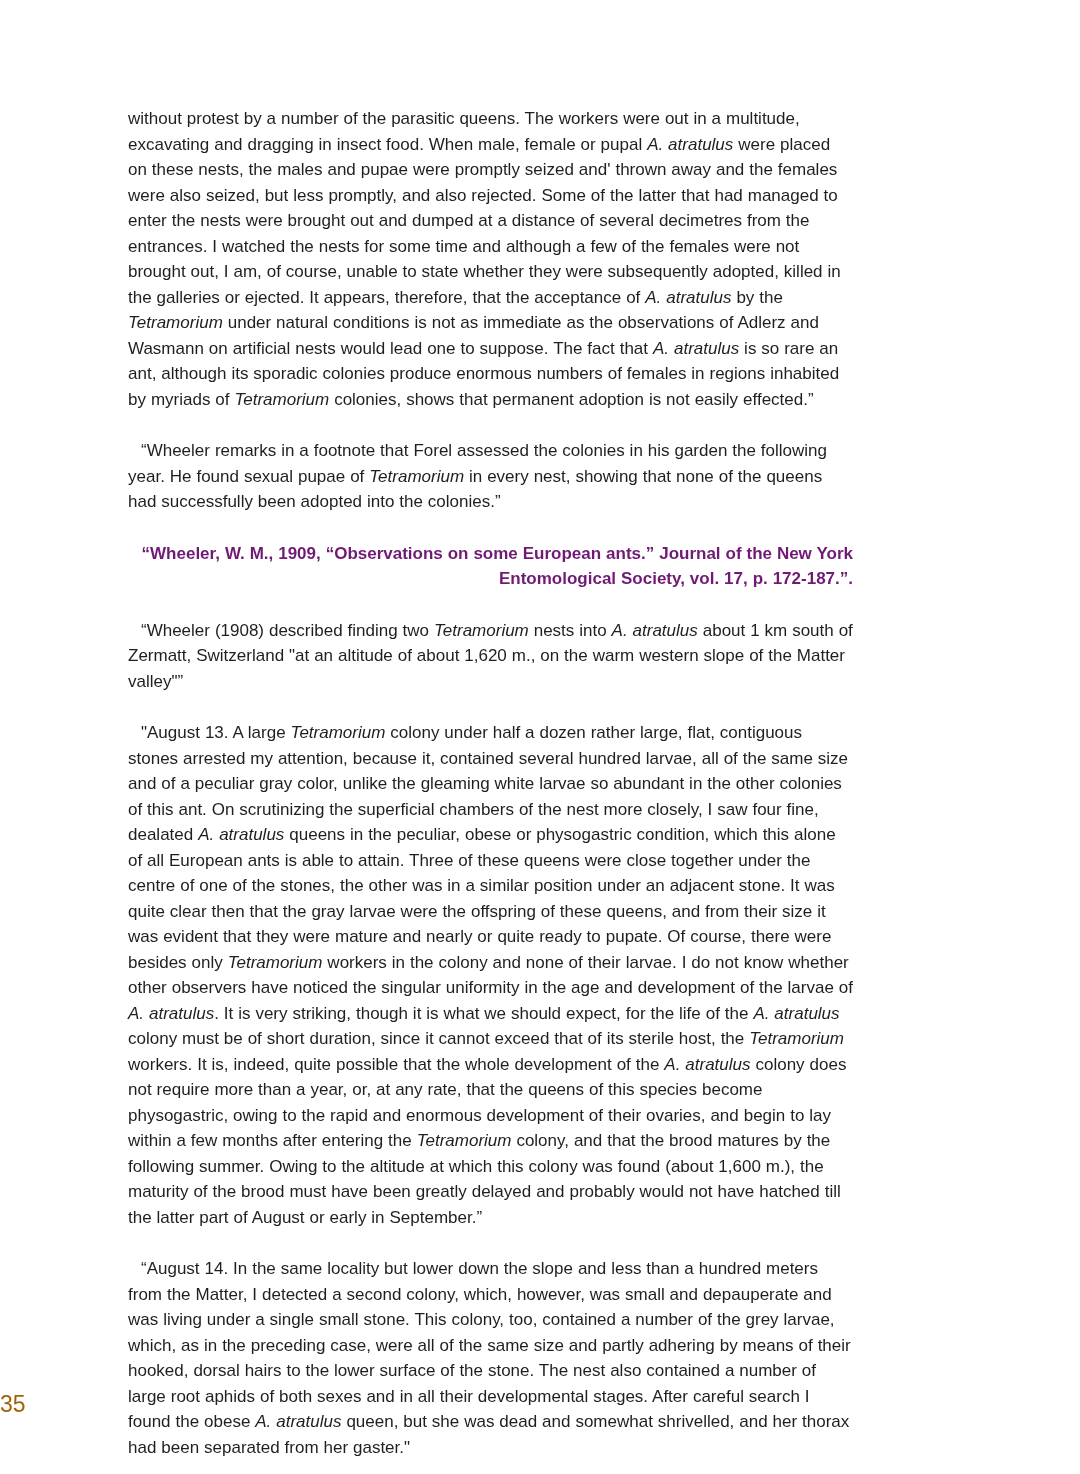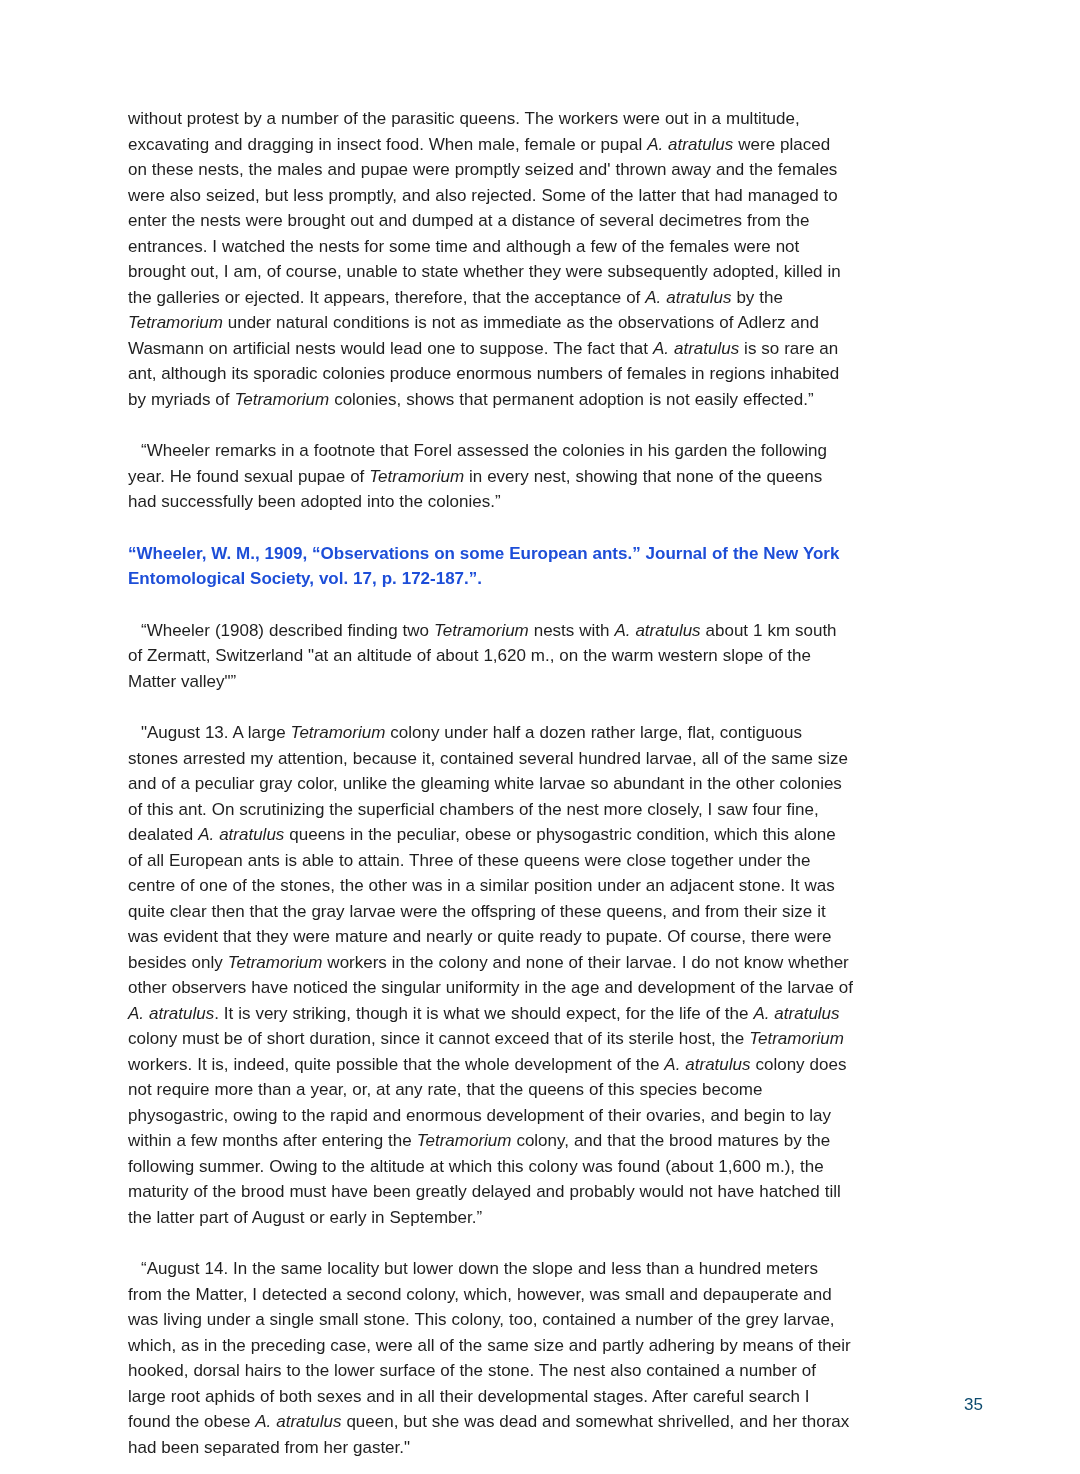--- a/index.html
+++ b/index.html
@@ -27,42 +27,43 @@
     font-size: 17px;
     line-height: 25.5px;
     text-align: left;
     word-spacing: 0.2px;
   }
   .content p.indent {
     text-indent: 13px;
   }
   .content p.bold {
     font-weight: bold;
-    color: #1d4ed8;
+    color: #701a75;
+    text-align: right;
   }
   .content span.i {
     font-style: italic;
   }
   .page-number {
     position: absolute;
     top: 1392px;
     left: 0;
     width: 100%;
-    text-align: right;
-    font-size: 17px;
+    text-align: left;
+    font-size: 23px;
     line-height: 25.5px;
-    color: #0c4a6e;
+    color: #a16207;
   }
 </style>
 </head>
 <body>
 
 <div class="page">
   <div class="content">
       <p class=""><span>without protest by a number of the parasitic queens. The workers were out in a multitude, excavating and dragging in insect food. When male, female or pupal </span><span class="i">A. atratulus</span><span> were placed on these nests, the males and pupae were promptly seized and' thrown away and the females were also seized, but less promptly, and also rejected. Some of the latter that had managed to enter the nests were brought out and dumped at a distance of several decimetres from the entrances. I watched the nests for some time and although a few of the females were not brought out, I am, of course, unable to state whether they were subsequently adopted, killed in the galleries or ejected. It appears, therefore, that the acceptance of </span><span class="i">A. atratulus</span><span> by the </span><span class="i">Tetramorium</span><span> under natural conditions is not as immediate as the observations of Adlerz and Wasmann on artificial nests would lead one to suppose. The fact that </span><span class="i">A. atratulus</span><span> is so rare an ant, although its sporadic colonies produce enormous numbers of females in regions inhabited by myriads of </span><span class="i">Tetramorium</span><span> colonies, shows that permanent adoption is not easily effected.”</span></p>
       <p class=" indent"><span>“Wheeler remarks in a footnote that Forel assessed the colonies in his garden the following year. He found sexual pupae of </span><span class="i">Tetramorium</span><span> in every nest, showing that none of the queens had successfully been adopted into the colonies.”</span></p>
       <p class="bold"><span>“Wheeler, W. M., 1909, “Observations on some European ants.” Journal of the New York Entomological Society, vol. 17, p. 172-187.”.</span></p>
-      <p class=" indent"><span>“Wheeler (1908) described finding two </span><span class="i">Tetramorium</span><span> nests with </span><span class="i">A. atratulus</span><span> about 1 km south of Zermatt, Switzerland "at an altitude of about 1,620 m., on the warm western slope of the Matter valley"”</span></p>
+      <p class=" indent"><span>“Wheeler (1908) described finding two </span><span class="i">Tetramorium</span><span> nests into </span><span class="i">A. atratulus</span><span> about 1 km south of Zermatt, Switzerland "at an altitude of about 1,620 m., on the warm western slope of the Matter valley"”</span></p>
       <p class=" indent"><span>"August 13. A large </span><span class="i">Tetramorium</span><span> colony under half a dozen rather large, flat, contiguous stones arrested my attention, because it, contained several hundred larvae, all of the same size and of a peculiar gray color, unlike the gleaming white larvae so abundant in the other colonies of this ant. On scrutinizing the superficial chambers of the nest more closely, I saw four fine, dealated </span><span class="i">A. atratulus</span><span> queens in the peculiar, obese or physogastric condition, which this alone of all European ants is able to attain. Three of these queens were close together under the centre of one of the stones, the other was in a similar position under an adjacent stone. It was quite clear then that the gray larvae were the offspring of these queens, and from their size it was evident that they were mature and nearly or quite ready to pupate. Of course, there were besides only </span><span class="i">Tetramorium</span><span> workers in the colony and none of their larvae. I do not know whether other observers have noticed the singular uniformity in the age and development of the larvae of </span><span class="i">A. atratulus</span><span>. It is very striking, though it is what we should expect, for the life of the </span><span class="i">A. atratulus</span><span> colony must be of short duration, since it cannot exceed that of its sterile host, the </span><span class="i">Tetramorium</span><span> workers. It is, indeed, quite possible that the whole development of the </span><span class="i">A. atratulus</span><span> colony does not require more than a year, or, at any rate, that the queens of this species become physogastric, owing to the rapid and enormous development of their ovaries, and begin to lay within a few months after entering the </span><span class="i">Tetramorium</span><span> colony, and that the brood matures by the following summer. Owing to the altitude at which this colony was found (about 1,600 m.), the maturity of the brood must have been greatly delayed and probably would not have hatched till the latter part of August or early in September.”</span></p>
       <p class=" indent"><span>“August 14. In the same locality but lower down the slope and less than a hundred meters from the Matter, I detected a second colony, which, however, was small and depauperate and was living under a single small stone. This colony, too, contained a number of the grey larvae, which, as in the preceding case, were all of the same size and partly adhering by means of their hooked, dorsal hairs to the lower surface of the stone. The nest also contained a number of large root aphids of both sexes and in all their developmental stages. After careful search I found the obese </span><span class="i">A. atratulus</span><span> queen, but she was dead and somewhat shrivelled, and her thorax had been separated from her gaster."</span></p>
     </div>
   <div class="page-number">35</div>
 </div>
 
 </body></html>

